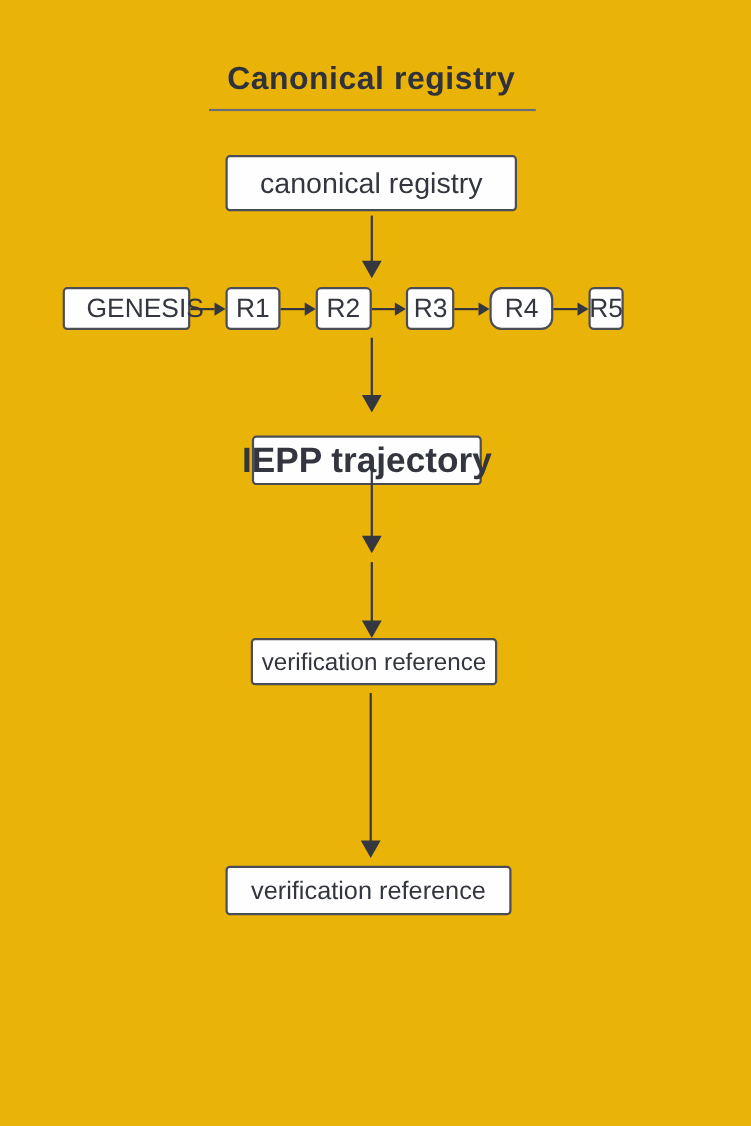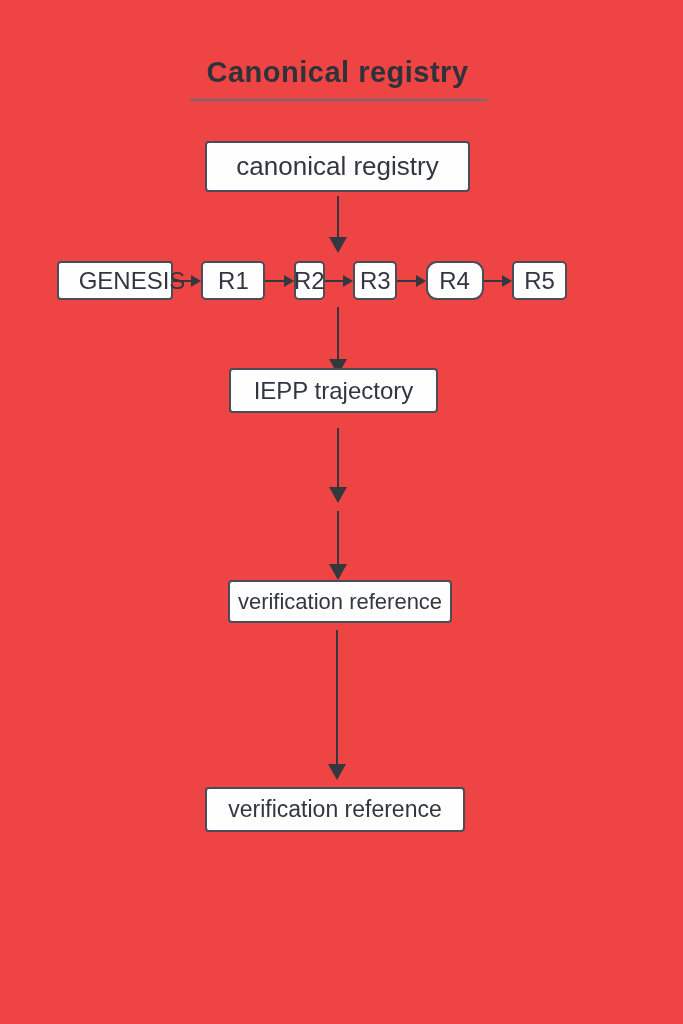--- a/index.html
+++ b/index.html
@@ -5,21 +5,21 @@
   html, body {
     margin: 0;
     padding: 0;
     background: #f6f5f4;
   }
   .canvas {
     position: relative;
     width: 683px;
     height: 1024px;
     margin: 0 auto;
-    background: #ef4444;
+    background: #eab308;
     font-family: "Liberation Sans", "DejaVu Sans", sans-serif;
     color: #33363e;
     overflow: hidden;
   }
   .title {
     position: absolute;
     left: 0;
     right: 8px;
     top: 56px;
     text-align: center;
@@ -41,21 +41,21 @@
     box-sizing: border-box;
     background: #fefefe;
     border: 2px solid #4a4d55;
     border-radius: 4px;
     display: flex;
     align-items: center;
     justify-content: center;
     white-space: nowrap;
   }
   .root-box   { left: 205px; top: 141px; width: 265px; height: 51px; font-size: 26px; }
-  .iepp-box   { left: 229px; top: 368px; width: 209px; height: 45px; font-size: 24px; font-weight: 400; }
+  .iepp-box   { left: 229px; top: 396px; width: 209px; height: 45px; font-size: 32px; font-weight: 700; }
   .ver1-box   { left: 228px; top: 580px; width: 224px; height: 43px; font-size: 22px; }
   .ver2-box   { left: 205px; top: 787px; width: 260px; height: 45px; font-size: 23px; }
 
   .chain-row {
     position: absolute;
     left: 57px;
     top: 261px;
     width: 510px;
     height: 39px;
     display: flex;
@@ -68,25 +68,25 @@
     border: 2px solid #4a4d55;
     border-radius: 5px;
     display: flex;
     align-items: center;
     justify-content: center;
     font-size: 24px;
     white-space: nowrap;
     flex: 0 0 auto;
   }
   .w-genesis { width: 116px; border-radius: 4px; padding-left: 34px; }
-  .w-r  { width: 64px; }
-  .w-r2 { width: 31px; }
+  .w-r  { width: 50px; }
+  .w-r2 { width: 51px; }
   .w-r3 { width: 44px; }
   .w-r4 { width: 58px; border-radius: 11px; }
-  .w-r5 { width: 55px; }
+  .w-r5 { width: 32px; }
 
   .h-arrow {
     flex: 1 1 auto;
     display: flex;
     align-items: center;
     min-width: 18px;
   }
   .h-line {
     flex: 1;
     height: 2px;

